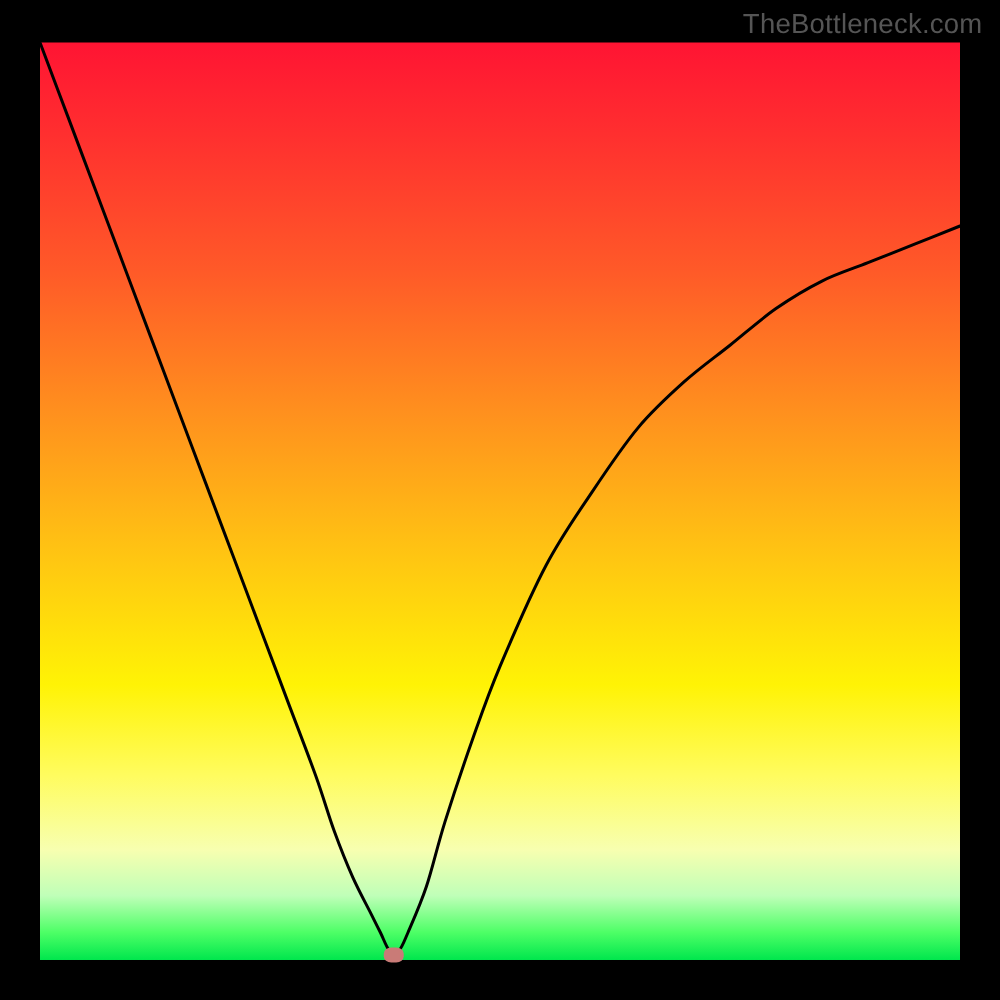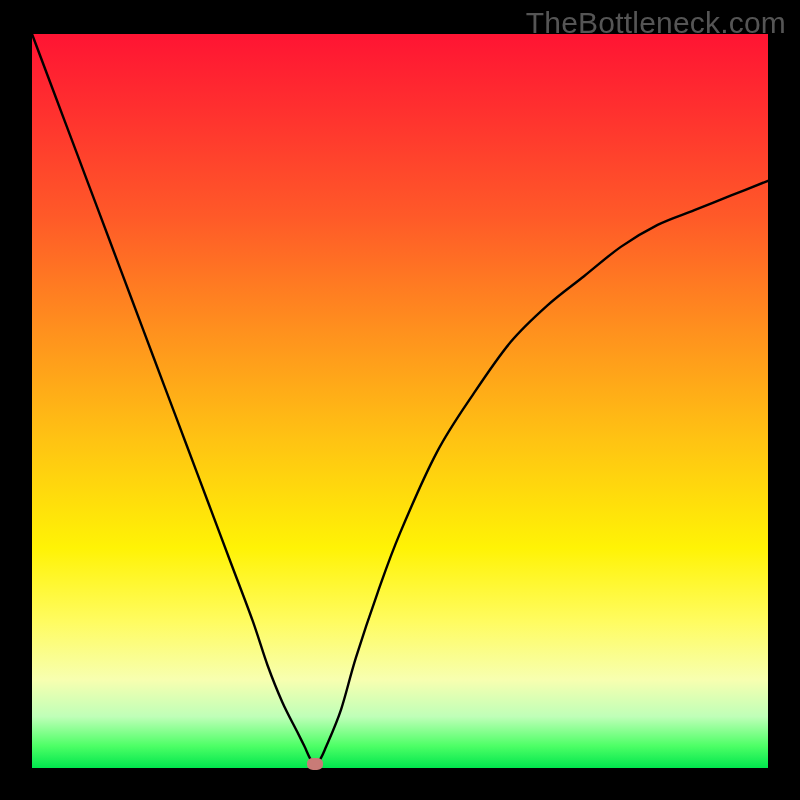--- a/index.html
+++ b/index.html
@@ -38,21 +38,21 @@
       #bfffb8 93%,
       #4dff66 97%,
       #00e64d 100%
     );
   }
   .watermark {
     position: absolute;
     top: 6px;
     right: 14px;
     color: #555;
-    font-size: 30px;
+    font-size: 22px;
     letter-spacing: 0.2px;
     user-select: none;
   }
   svg.curve {
     position: absolute;
     left: 0;
     top: 0;
     width: 736px;
     height: 734px;
     overflow: visible;

